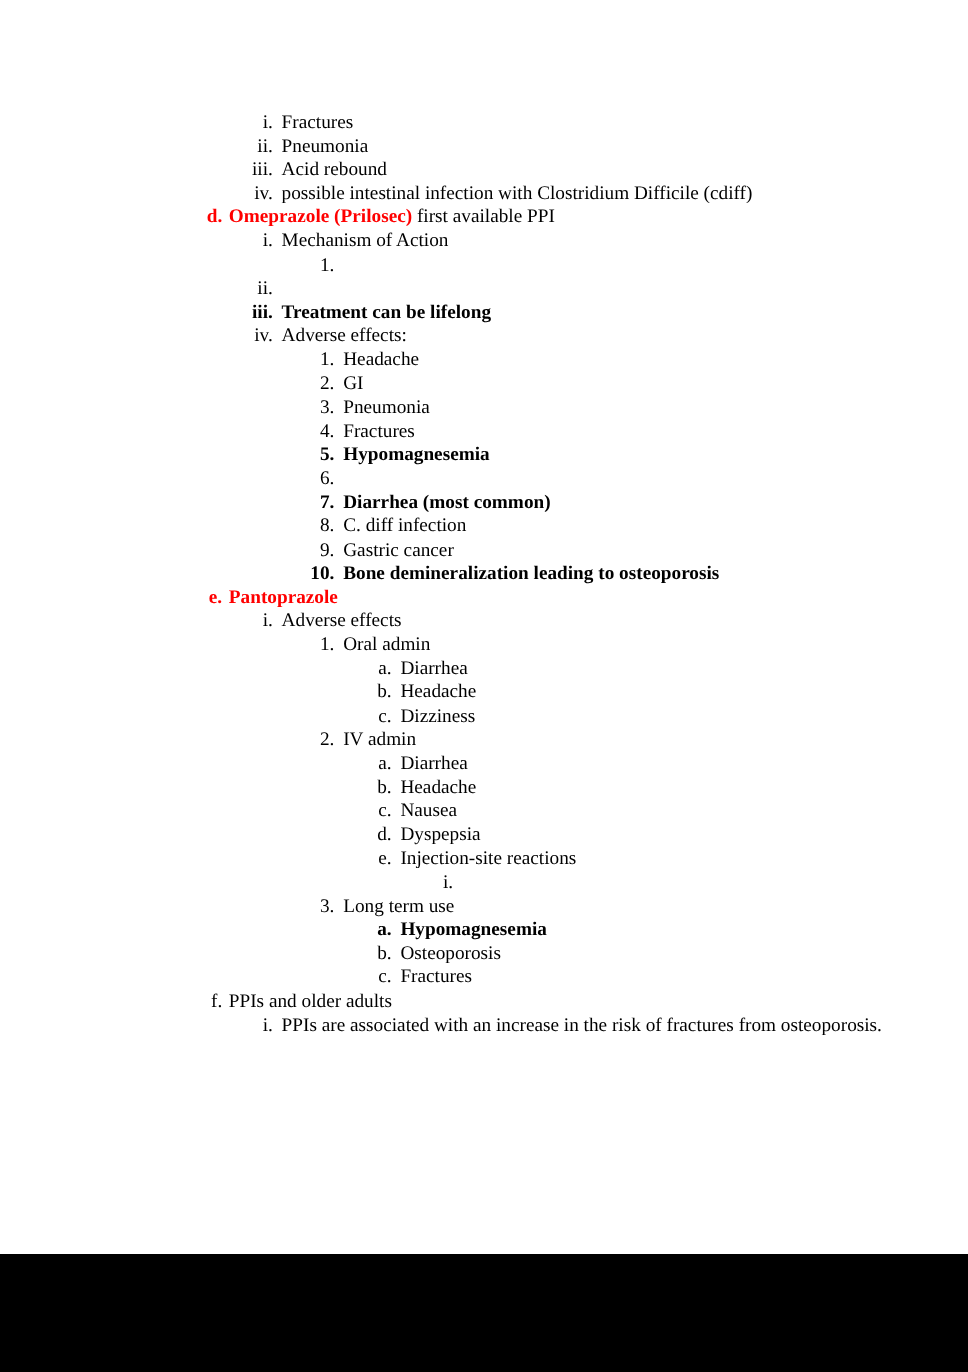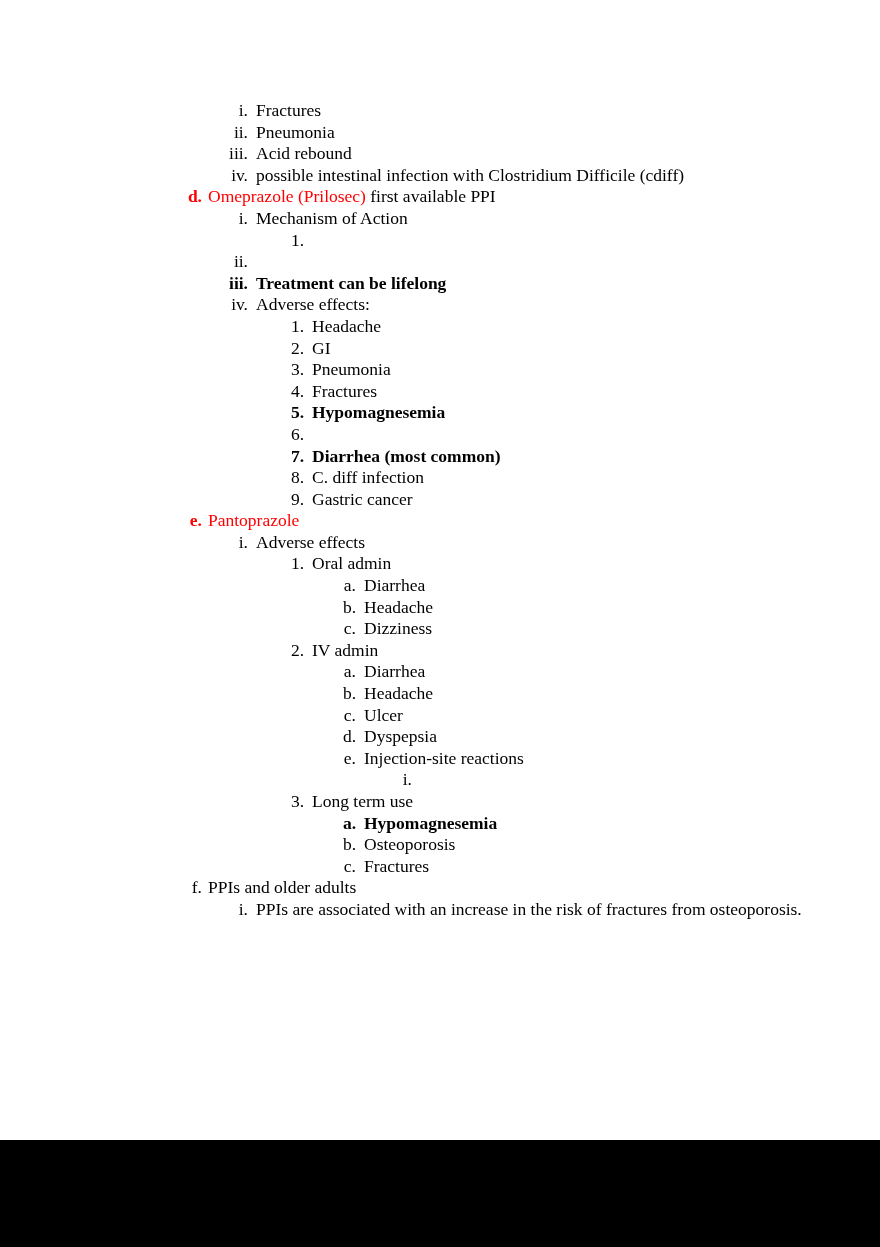--- a/index.html
+++ b/index.html
@@ -62,21 +62,21 @@
   .lvl-c { padding-left: 278px; }   
   .lvl-d { padding-left: 334px; }   
   .lvl-e { padding-left: 390px; }   
 
   .lvl-a .marker { width: 24px; margin-right: 6px; }
   .lvl-b .marker { width: 26px; margin-right: 8px; }
   .lvl-c .marker { width: 26px; margin-right: 8px; }
   .lvl-d .marker { width: 22px; margin-right: 8px; }
   .lvl-e .marker { width: 22px; margin-right: 8px; }
 
-  .red { color: #ff0000; font-weight: normal; }
+  .red { color: #ff0000; font-weight: bold; }
   .bold { font-weight: bold; }
   .wrap-b { max-width: 548px; }
 </style>
 </head>
 <body>
 
 <div class="page">
   <div class="content" id="outline-root">
       <div class="line lvl-b">
         <span class="marker">i.</span>
@@ -144,20 +144,24 @@
         <span class="txt bold">Diarrhea (most common)</span>
       </div>
       <div class="line lvl-c">
         <span class="marker">8.</span>
         <span class="txt">C. diff infection</span>
       </div>
       <div class="line lvl-c">
         <span class="marker">9.</span>
         <span class="txt">Gastric cancer</span>
       </div>
+      <div class="line lvl-c">
+        <span class="marker bold">10.</span>
+        <span class="txt bold">Bone demineralization leading to osteoporosis</span>
+      </div>
       <div class="line lvl-a">
         <span class="marker bold red">e.</span>
         <span class="txt"><span class="red">Pantoprazole</span><span></span></span>
       </div>
       <div class="line lvl-b">
         <span class="marker">i.</span>
         <span class="txt wrap-b">Adverse effects</span>
       </div>
       <div class="line lvl-c">
         <span class="marker">1.</span>
@@ -182,21 +186,21 @@
       <div class="line lvl-d">
         <span class="marker">a.</span>
         <span class="txt">Diarrhea</span>
       </div>
       <div class="line lvl-d">
         <span class="marker">b.</span>
         <span class="txt">Headache</span>
       </div>
       <div class="line lvl-d">
         <span class="marker">c.</span>
-        <span class="txt">Ulcer</span>
+        <span class="txt">Nausea</span>
       </div>
       <div class="line lvl-d">
         <span class="marker">d.</span>
         <span class="txt">Dyspepsia</span>
       </div>
       <div class="line lvl-d">
         <span class="marker">e.</span>
         <span class="txt">Injection-site reactions</span>
       </div>
       <div class="line lvl-e">

